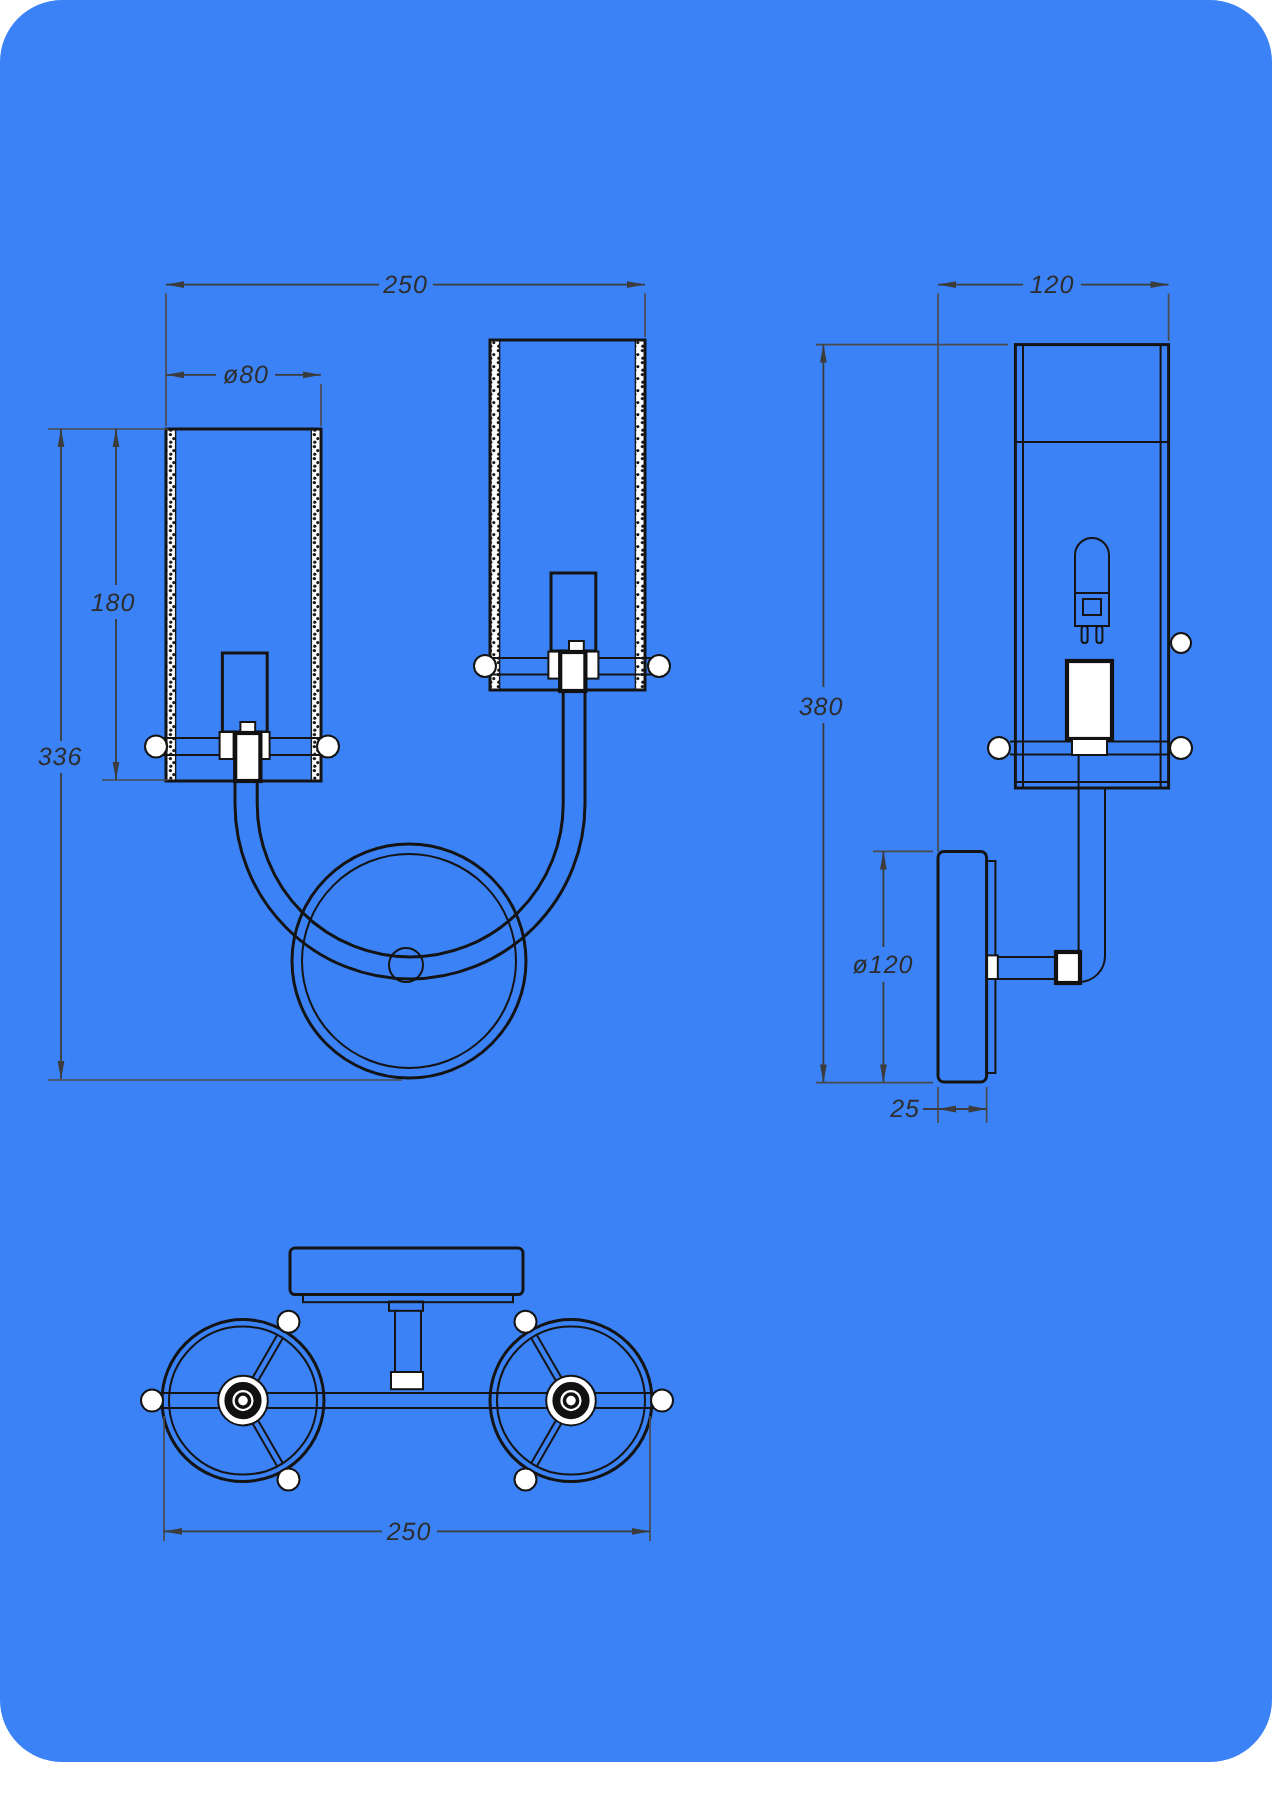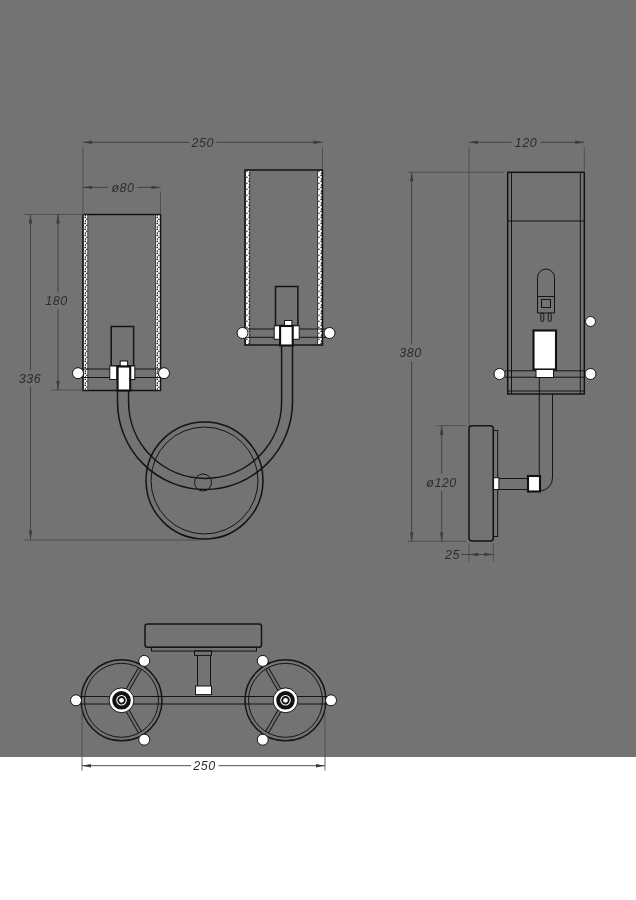--- a/index.html
+++ b/index.html
@@ -7,22 +7,23 @@
     padding: 0;
     background: #ffffff;
     width: 636px;
     height: 900px;
     overflow: hidden;
     font-family: "Liberation Sans", sans-serif;
   }
   .sheet {
     position: relative;
     width: 636px;
-    height: 757px;
-    background: #737373;
+    height: 881px;
+    background: #3b82f6;
+    border-radius: 31px;
   }
   svg text {
     font-family: "Liberation Sans", "DejaVu Sans", sans-serif;
     font-style: italic;
     font-size: 12.5px;
     fill: #2d2d2d;
     letter-spacing: 0.5px;
   }
   .obj   { stroke: #141414; fill: none; stroke-width: 1.5; }
   .obj-thin { stroke: #141414; fill: none; stroke-width: 1; }

